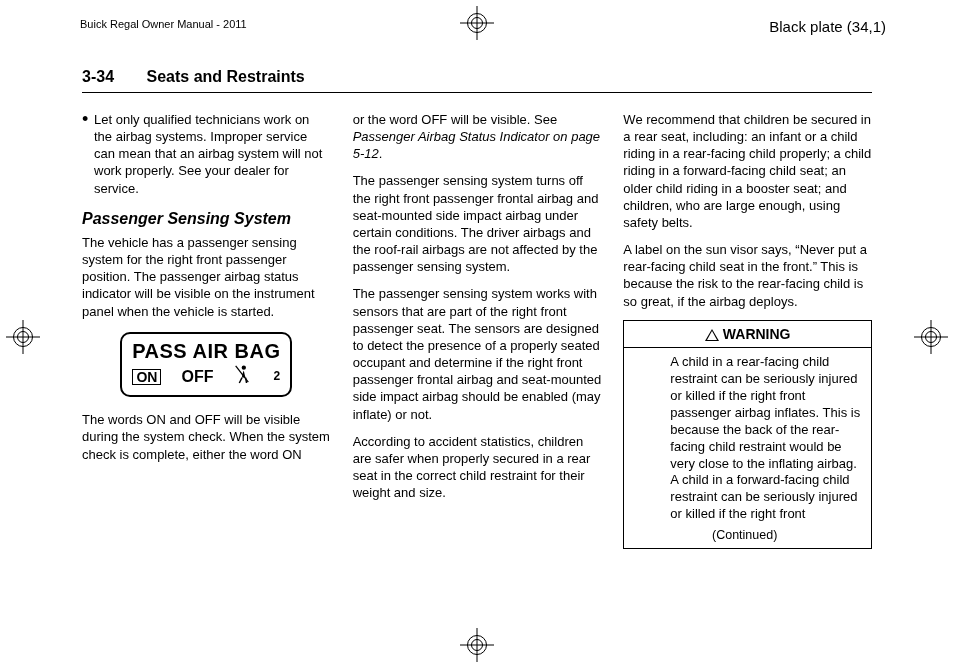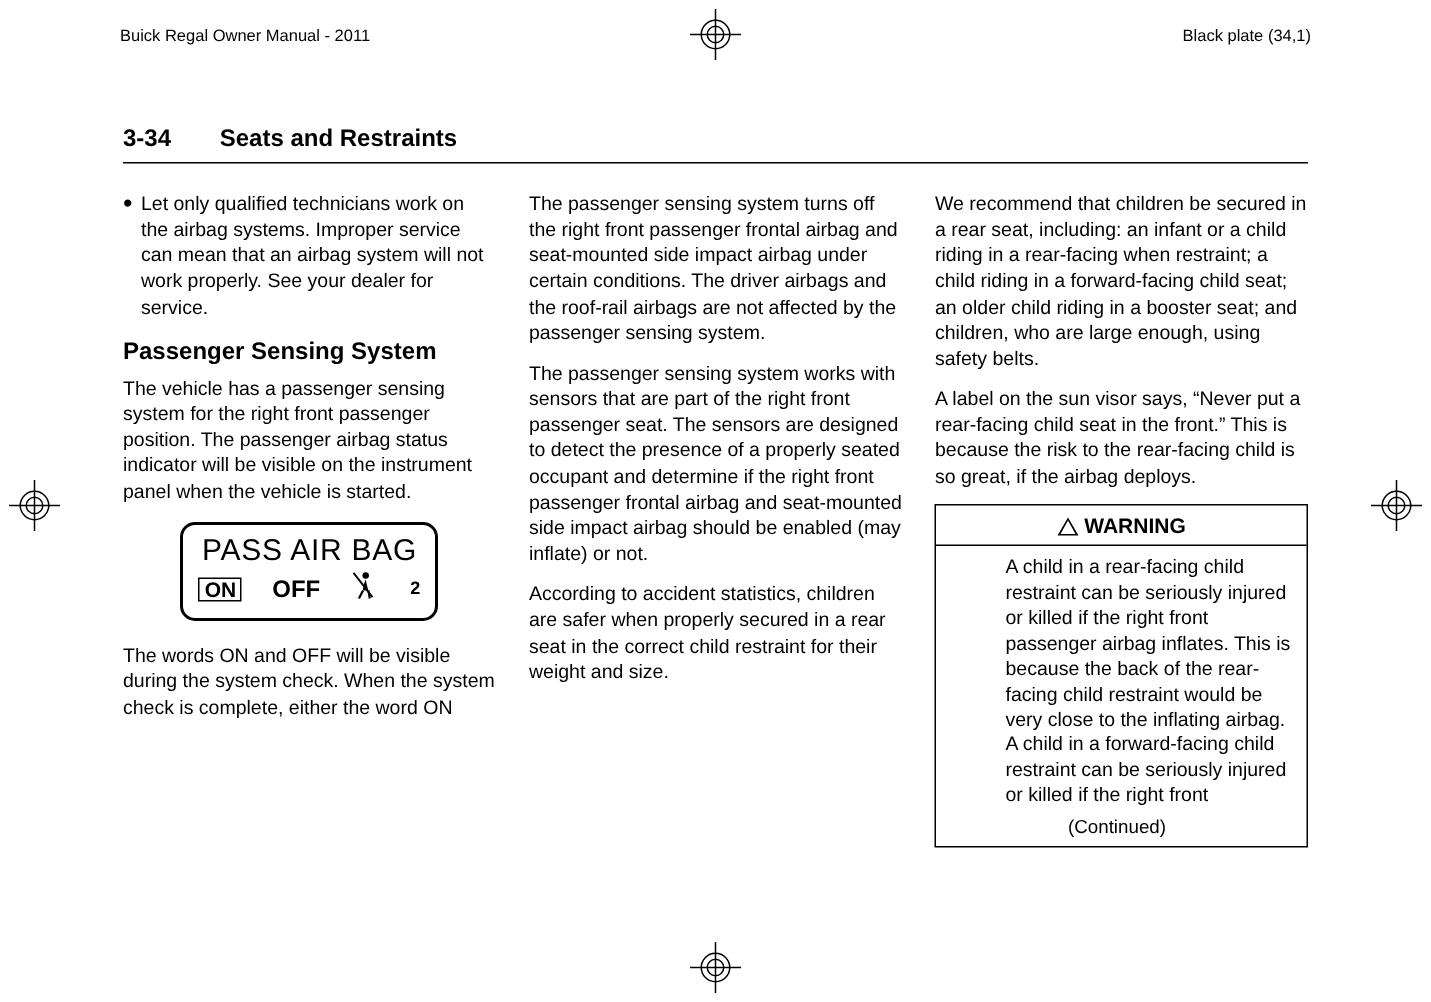--- a/index.html
+++ b/index.html
@@ -11,42 +11,42 @@
   .reg .c { position: absolute; left: 50%; top: 50%; width: 20px; height: 20px; border: 1px solid #000; border-radius: 50%; transform: translate(-50%,-50%); }
   .reg .ci { position: absolute; left: 50%; top: 50%; width: 12px; height: 12px; border: 1px solid #000; border-radius: 50%; transform: translate(-50%,-50%); }
   .reg .h { position: absolute; left: 0; right: 0; top: 50%; height: 0; border-top: 1px solid #000; transform: translateY(-0.5px); }
   .reg .v { position: absolute; top: 0; bottom: 0; left: 50%; width: 0; border-left: 1px solid #000; transform: translateX(-0.5px); }
   .reg-top    { left: 460px; top: 6px; }
   .reg-bottom { left: 460px; top: 628px; }
   .reg-left   { left: 6px;  top: 320px; }
   .reg-right  { left: 914px; top: 320px; }
 
   .hdr-left  { position: absolute; left: 80px; top: 18px; font-size: 11px; }
-  .hdr-right { position: absolute; right: 80px; top: 18px; font-size: 11px; }
+  .hdr-right { position: absolute; right: 68px; top: 18px; font-size: 15px; }
 
-  .content { position: absolute; left: 82px; top: 84px; width: 790px; }
+  .content { position: absolute; left: 82px; top: 68px; width: 790px; }
   .running { border-bottom: 1px solid #000; padding-bottom: 6px; margin-bottom: 18px; }
   .running span.pn { font-weight: bold; font-size: 16px; }
   .running span.sec { font-weight: bold; font-size: 16px; margin-left: 28px; }
 
   .cols { display: flex; gap: 22px; }
   .col  { width: 250px; font-size: 13px; line-height: 1.32; }
 
   .bullet { display: flex; margin-bottom: 12px; }
   .bullet .dot { width: 12px; font-size: 18px; line-height: 0.9; }
   .bullet .txt { flex: 1; }
 
-  h2.sub { font-size: 16px; font-weight: bold; margin: 6px 0 6px 0; line-height: 1.2; }
+  h2.sub { font-size: 16px; font-weight: bold; margin: 6px 0 6px 0; line-height: 1.2; font-style: italic; }
   .para { margin-bottom: 10px; }
   .ital { font-style: italic; }
 
   
   .pab-wrap { text-align: center; margin: 12px 0 14px; }
   .pab { display: inline-block; border: 2px solid #000; border-radius: 10px; padding: 4px 10px 6px; font-family: "Arial Narrow", Arial, sans-serif; }
-  .pab .row1 { font-size: 20px; font-weight: normal; letter-spacing: 0.5px; font-stretch: condensed; }
+  .pab .row1 { font-size: 20px; font-weight: bold; letter-spacing: 0.5px; font-stretch: condensed; }
   .pab .row2 { display: flex; align-items: center; justify-content: center; gap: 20px; font-size: 16px; font-weight: bold; }
   .onbox { border: 1.5px solid #000; padding: 0 3px; line-height: 1; font-size: 14px; }
   .icon-seat { display: inline-block; width: 18px; height: 20px; }
   .sup2 { font-size: 12px; margin-left: 2px; }
 
   
   .warn { border: 1.5px solid #000; margin-top: 4px; }
   .warn-h { border-bottom: 1.5px solid #000; text-align: center; font-weight: bold; padding: 4px 0; font-size: 14px; }
   .warn-h .tri { display:inline-block; vertical-align: -2px; width: 0; height: 0; border-left: 7px solid transparent; border-right: 7px solid transparent; border-bottom: 12px solid #000; margin-right: 4px; position: relative; }
   .warn-h .tri::after { content: ""; position: absolute; left: -5px; top: 2px; width: 0; height: 0; border-left: 5px solid transparent; border-right: 5px solid transparent; border-bottom: 9px solid #fff; }
@@ -118,27 +118,30 @@
               </span>
                 <span class="sup2">2</span>
             </div>
           </div>
         </div>
 
         <div class="para">The words ON and OFF will be visible during the system check. When the system check is complete, either the word ON</div>
       </div>
 
       <div class="col">
+        <div class="para">
+          <span>or the word OFF will be visible. See </span><span class="ital">Passenger Airbag Status Indicator on page 5-12</span><span>.</span>
+        </div>
         <div class="para">The passenger sensing system turns off the right front passenger frontal airbag and seat-mounted side impact airbag under certain conditions. The driver airbags and the roof-rail airbags are not affected by the passenger sensing system.</div>
         <div class="para">The passenger sensing system works with sensors that are part of the right front passenger seat. The sensors are designed to detect the presence of a properly seated occupant and determine if the right front passenger frontal airbag and seat-mounted side impact airbag should be enabled (may inflate) or not.</div>
         <div class="para">According to accident statistics, children are safer when properly secured in a rear seat in the correct child restraint for their weight and size.</div>
       </div>
 
       <div class="col">
-        <div class="para">We recommend that children be secured in a rear seat, including: an infant or a child riding in a rear-facing when restraint; a child riding in a forward-facing child seat; an older child riding in a booster seat; and children, who are large enough, using safety belts.</div>
+        <div class="para">We recommend that children be secured in a rear seat, including: an infant or a child riding in a rear-facing child properly; a child riding in a forward-facing child seat; an older child riding in a booster seat; and children, who are large enough, using safety belts.</div>
         <div class="para">A label on the sun visor says, “Never put a rear-facing child seat in the front.” This is because the risk to the rear-facing child is so great, if the airbag deploys.</div>
 
         <div class="warn">
           <div class="warn-h">
             <span class="tri"></span><span>WARNING</span>
           </div>
           <div class="warn-b">A child in a rear-facing child restraint can be seriously injured or killed if the right front passenger airbag inflates. This is because the back of the rear-facing child restraint would be very close to the inflating airbag. A child in a forward-facing child restraint can be seriously injured or killed if the right front</div>
           <div class="cont">(Continued)</div>
         </div>
       </div>

